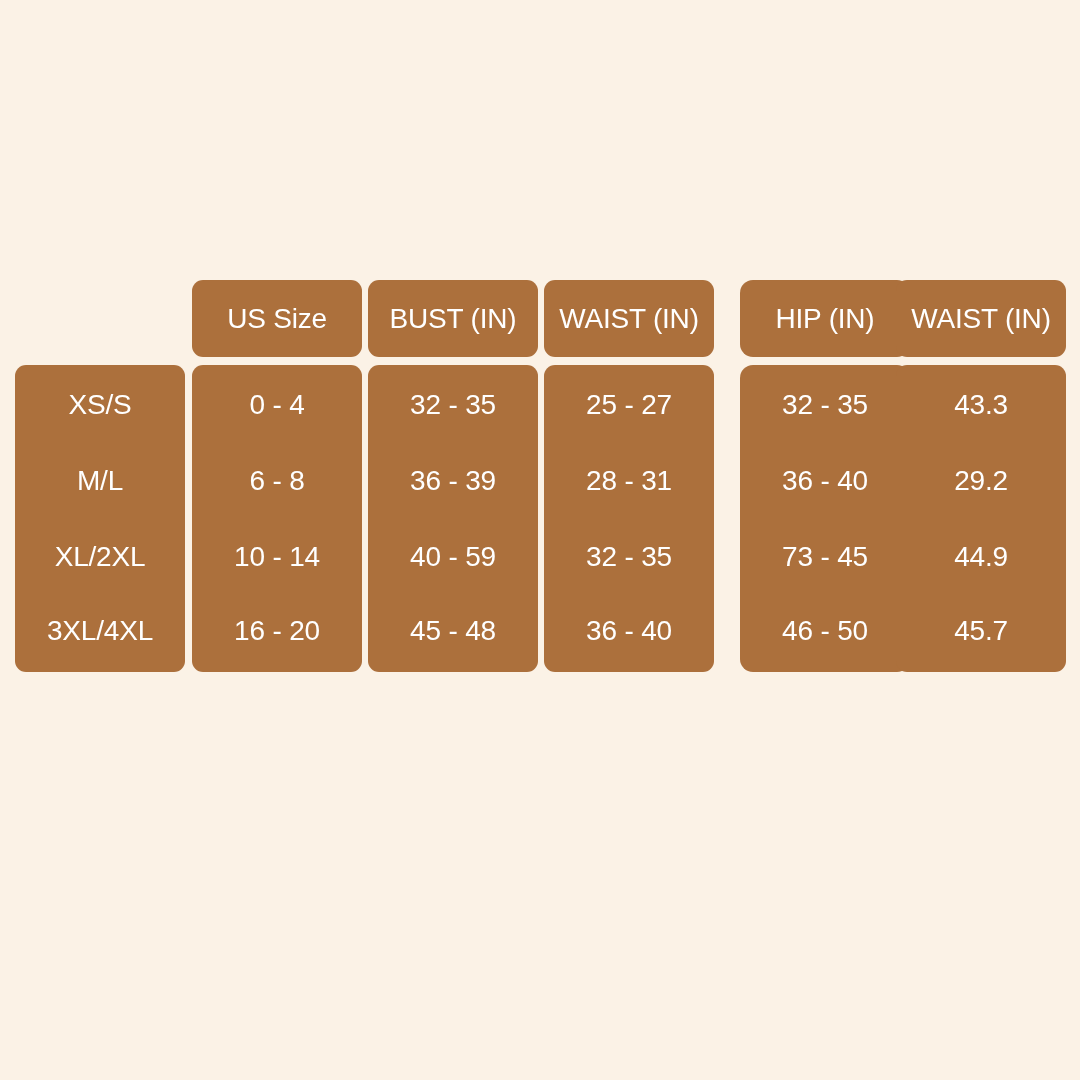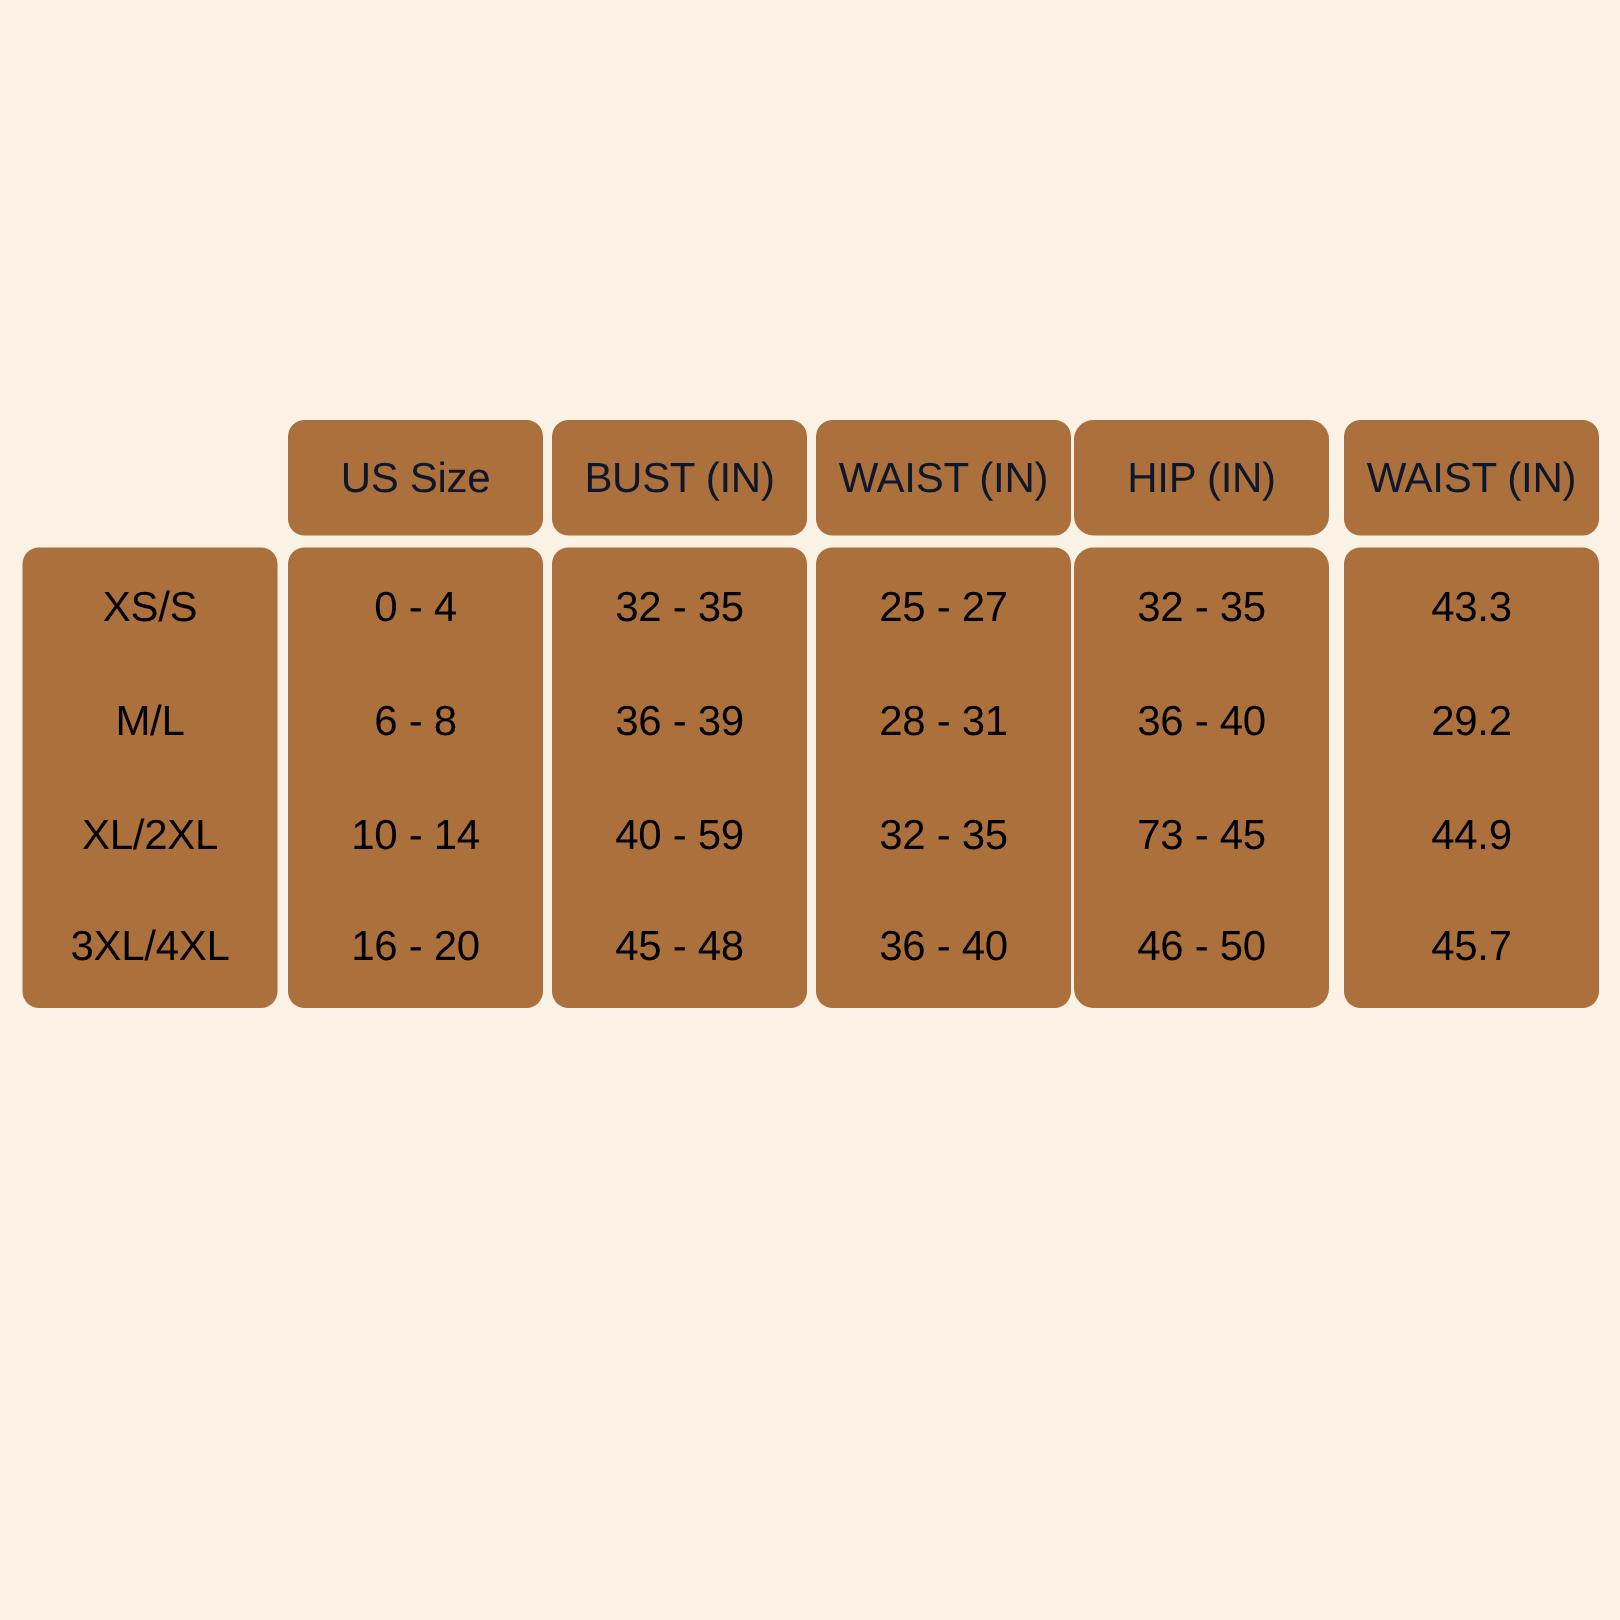--- a/index.html
+++ b/index.html
@@ -21,21 +21,21 @@
     height: 1080px;
   }
   
   .head-cell {
     position: absolute;
     top: 280px;
     height: 77px;
     width: 170px;
     background: #AC703C;
     border-radius: 11px;
-    color: #0f172a;
+    color: #ffffff;
     font-size: 28px;
     line-height: 77px;
     text-align: center;
     white-space: nowrap;
     letter-spacing: -0.2px;
   }
   
   .body-block {
     position: absolute;
     top: 365px;
@@ -45,38 +45,38 @@
     border-radius: 11px;
   }
   .body-block.label-block {
     width: 170px;
   }
   .cell {
     position: absolute;
     left: 0;
     width: 100%;
     height: 76px;
-    color: #000000;
+    color: #ffffff;
     font-size: 28px;
     line-height: 76px;
     text-align: center;
     white-space: nowrap;
     letter-spacing: -0.2px;
   }
   .cell.r0 { top: 2px; }
   .cell.r1 { top: 78px; }
   .cell.r2 { top: 154px; }
   .cell.r3 { top: 228px; }
 
   
   .x-label { left: 15px; }
   .x-c0    { left: 192px; }
   .x-c1    { left: 368px; }
   .x-c2    { left: 544px; }
-  .x-c3    { left: 716px; border-radius: 13px; }
+  .x-c3    { left: 740px; border-radius: 13px; }
   .x-c4    { left: 896px; }
 </style>
 </head>
 <body>
 
 <div id="size-chart">
 
   <div class="head-cell x-c0">US Size</div>
   <div class="head-cell x-c1">BUST (IN)</div>
   <div class="head-cell x-c2">WAIST (IN)</div>

